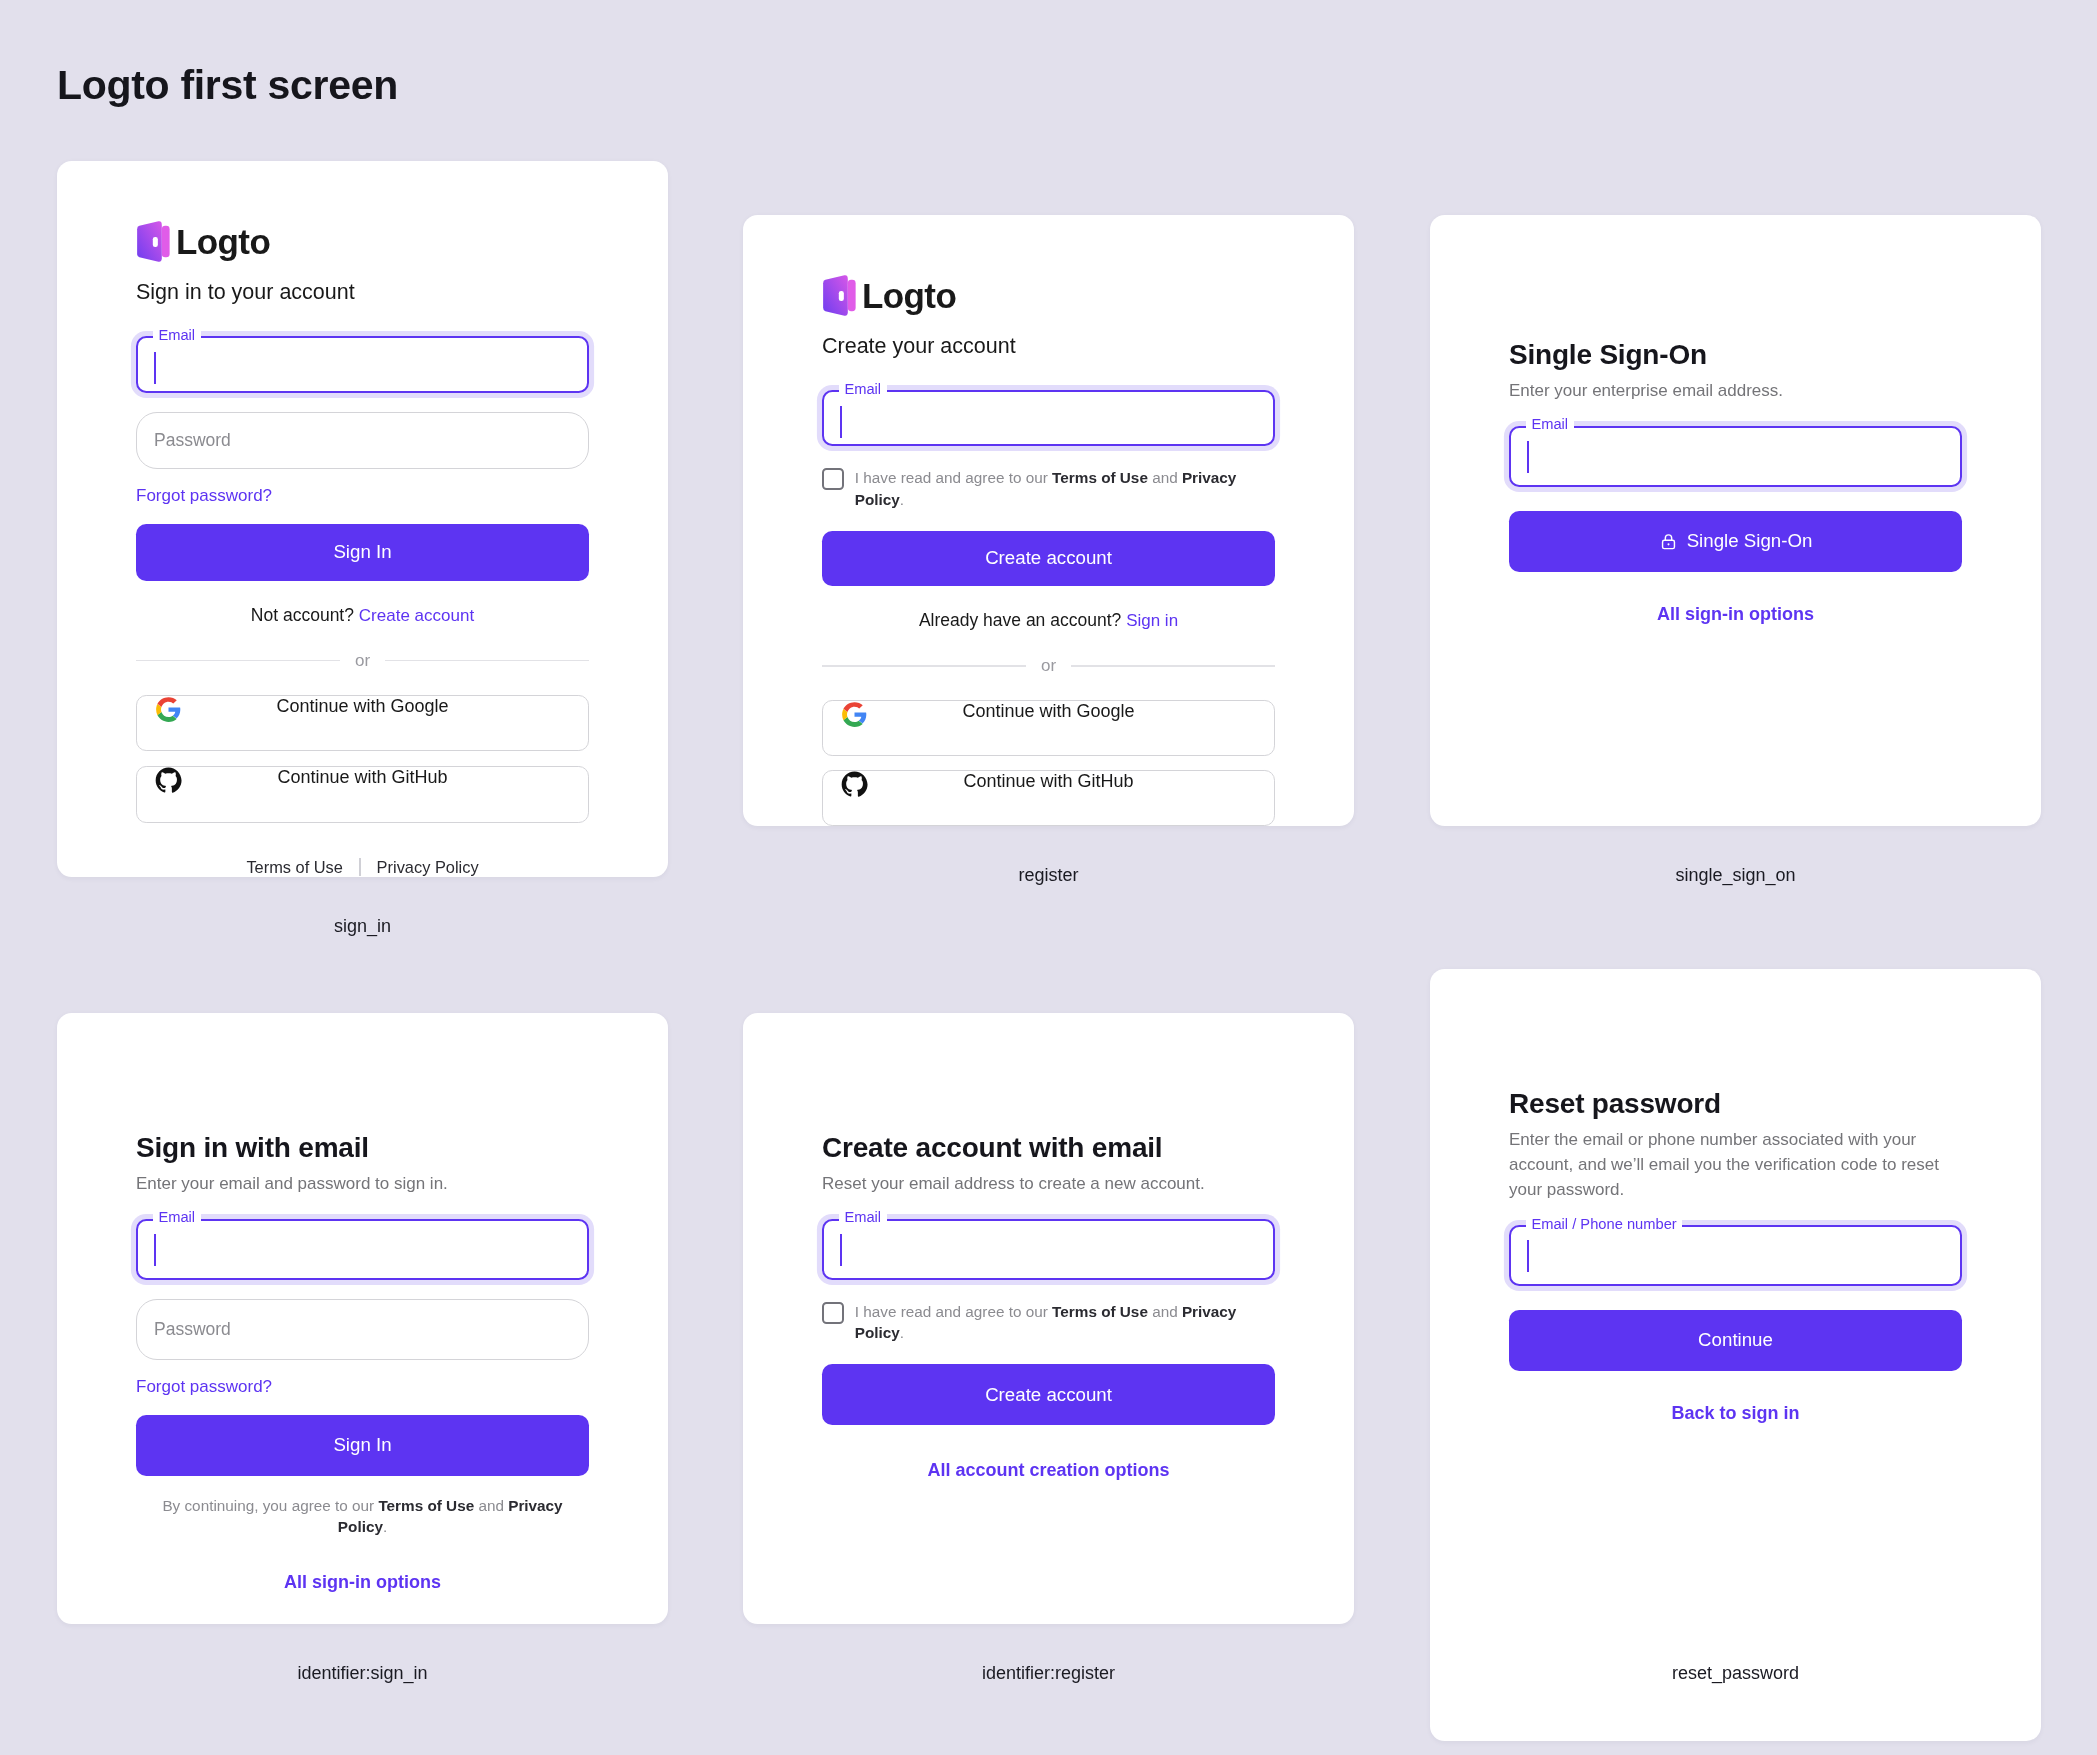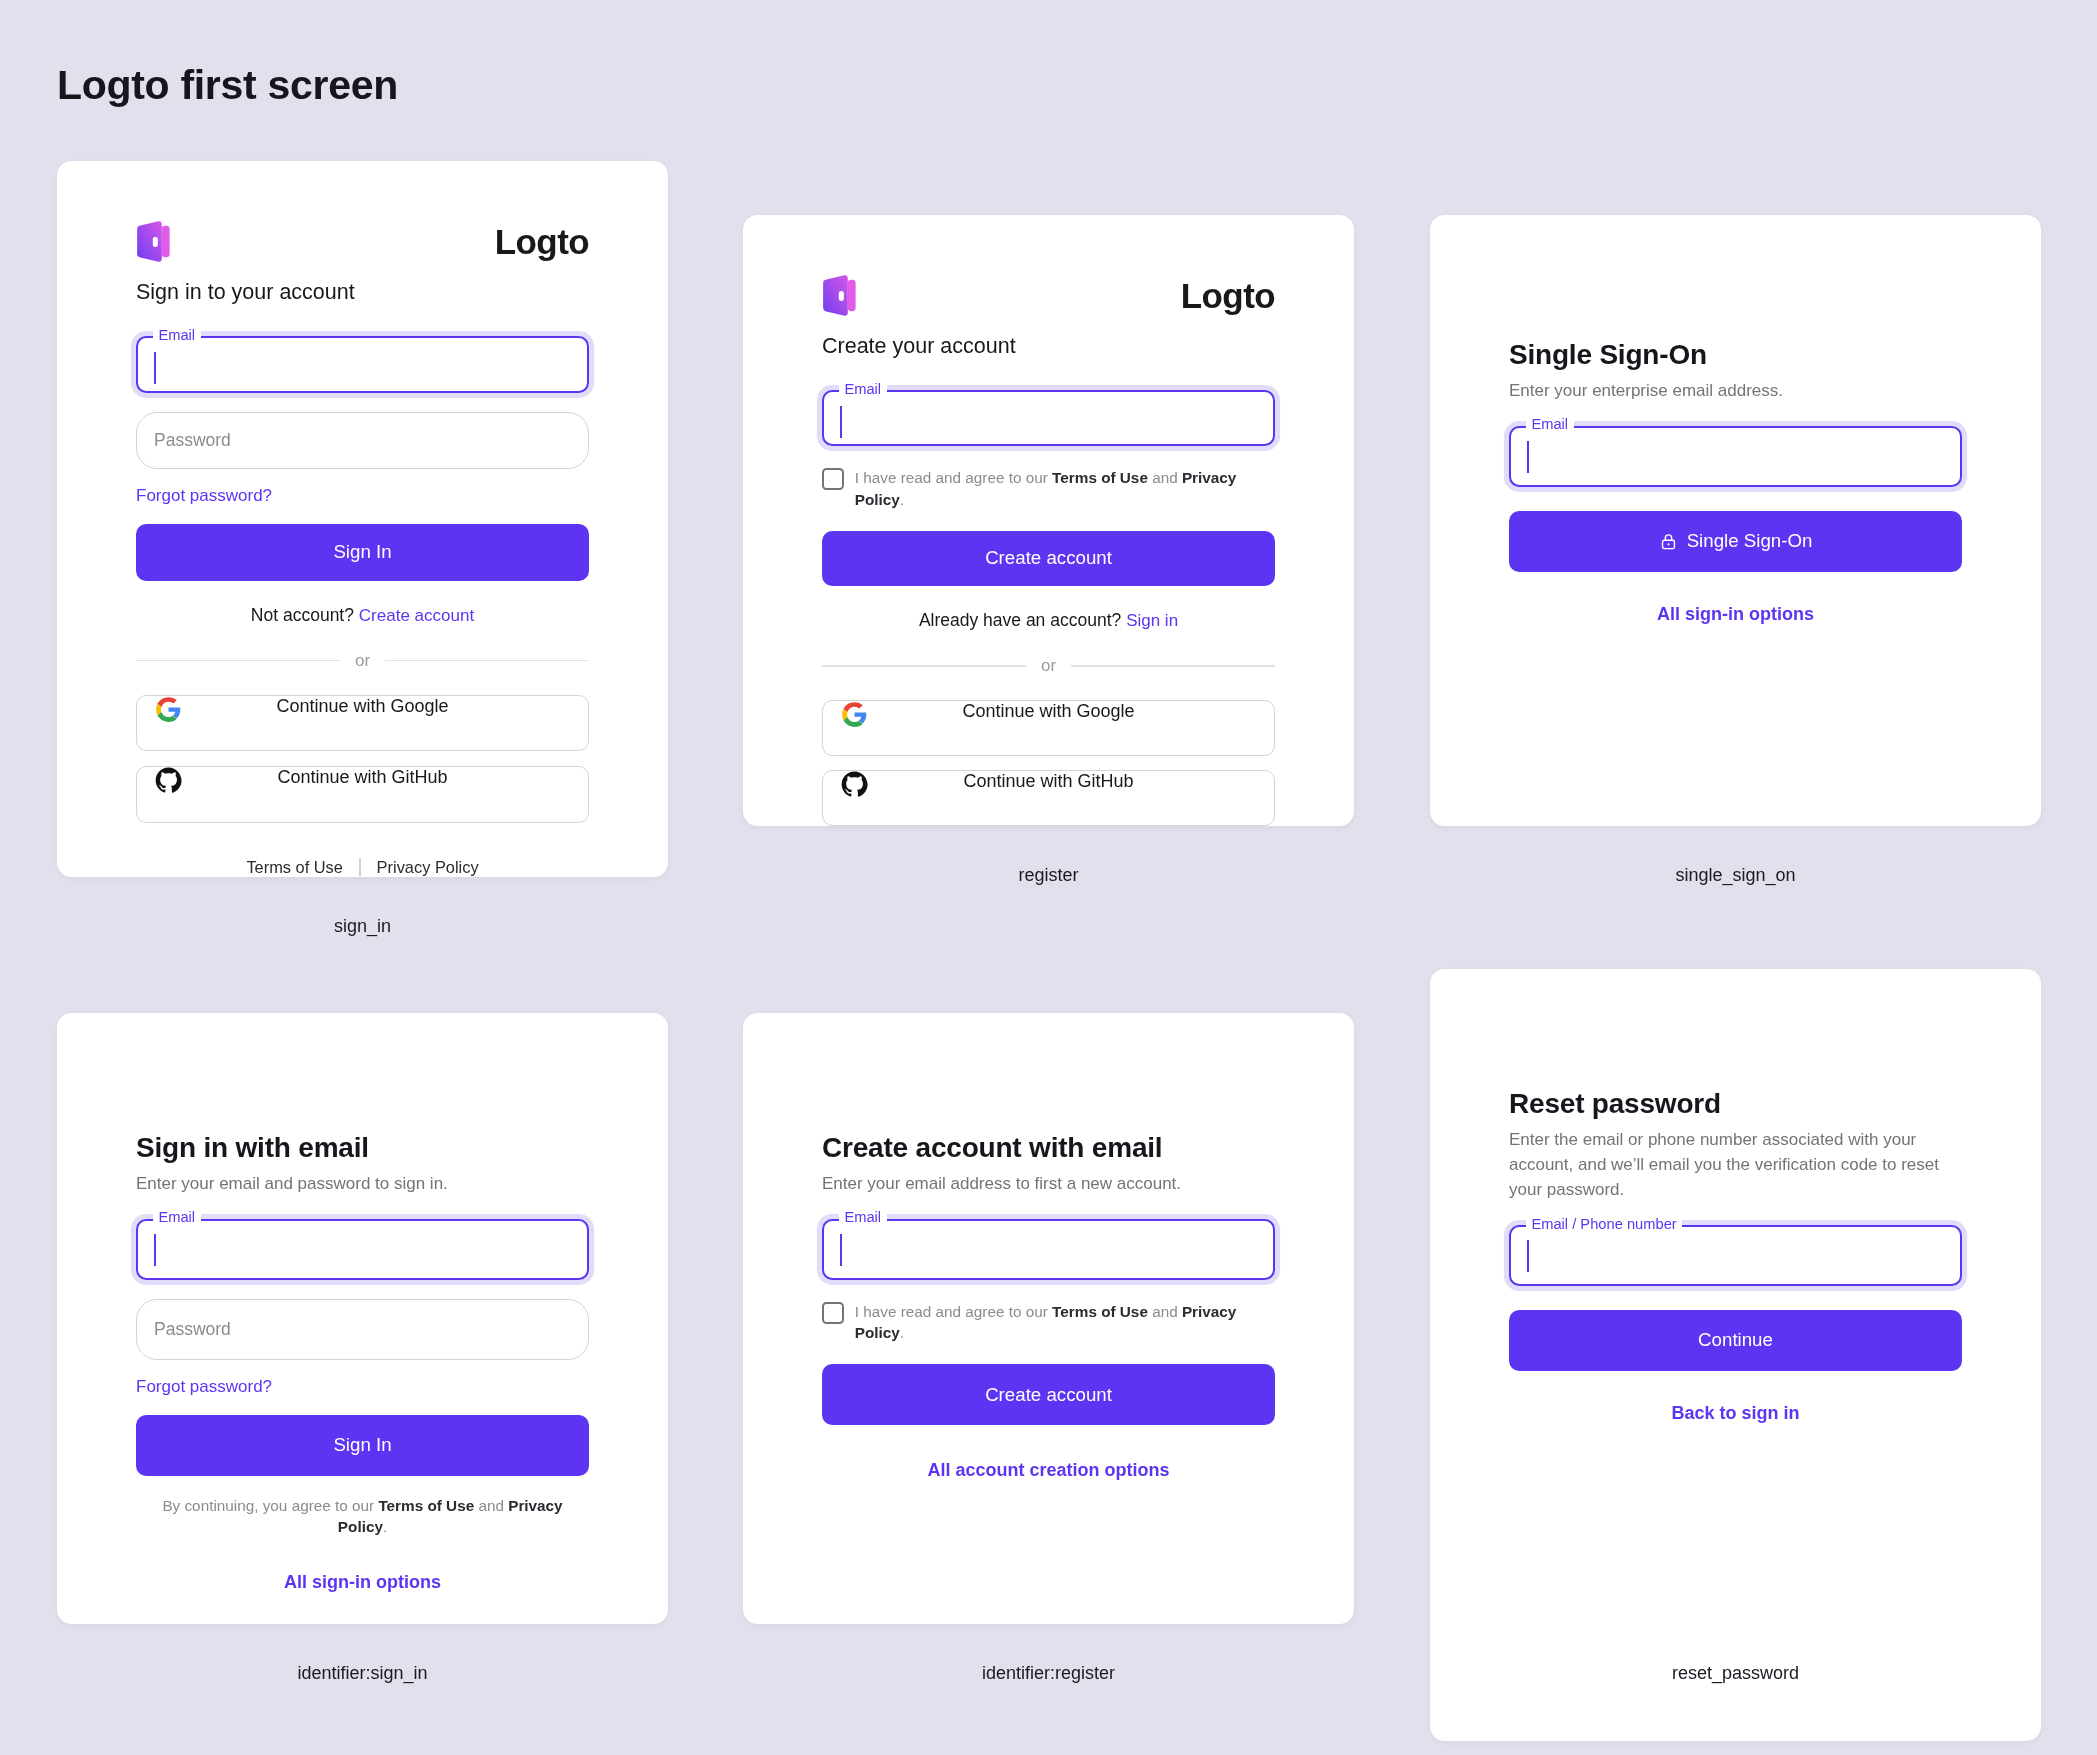--- a/index.html
+++ b/index.html
@@ -50,21 +50,21 @@
     font-size: 18px;
     color: #1a1a22;
     font-family: Liberation Sans, sans-serif;
     white-space: nowrap;
   }
 
   
   .logo-row {
     display: flex;
     align-items: center;
-    justify-content: space-between;
+    justify-content: flex-start;
     gap: 3px;
   }
   .logo-mark { display: block; }
   .logo-word {
     font-size: 35px;
     font-weight: bold;
     color: #191919;
     letter-spacing: -0.6px;
     line-height: 1;
   }
@@ -432,21 +432,21 @@
       <div class="link-strong" style="margin-top:35px;">All sign-in options</div>
 
     </div>
   </div>
   <div class="caption" style="left:57px; top:1663px; width:611px;">identifier:sign_in</div>
 
   <div class="card" style="left:743px; top:1013px; width:611px; height:611px;">
     <div class="card-inner stack" style="padding-top:119px;">
 
       <div class="page-heading">Create account with email</div>
-      <div class="page-sub">Enter your email address to first a new account.</div>
+      <div class="page-sub">Reset your email address to create a new account.</div>
 
       <div class="field-focus" style="margin-top:22.6px;">
         <span class="legend">Email</span>
         <span class="caret"></span>
       </div>
 
       <div class="checkbox-row" style="margin-top:21.5px;">
         <div class="checkbox"></div>
         <div class="terms-inline">
           <span>I have read and agree to our</span>

